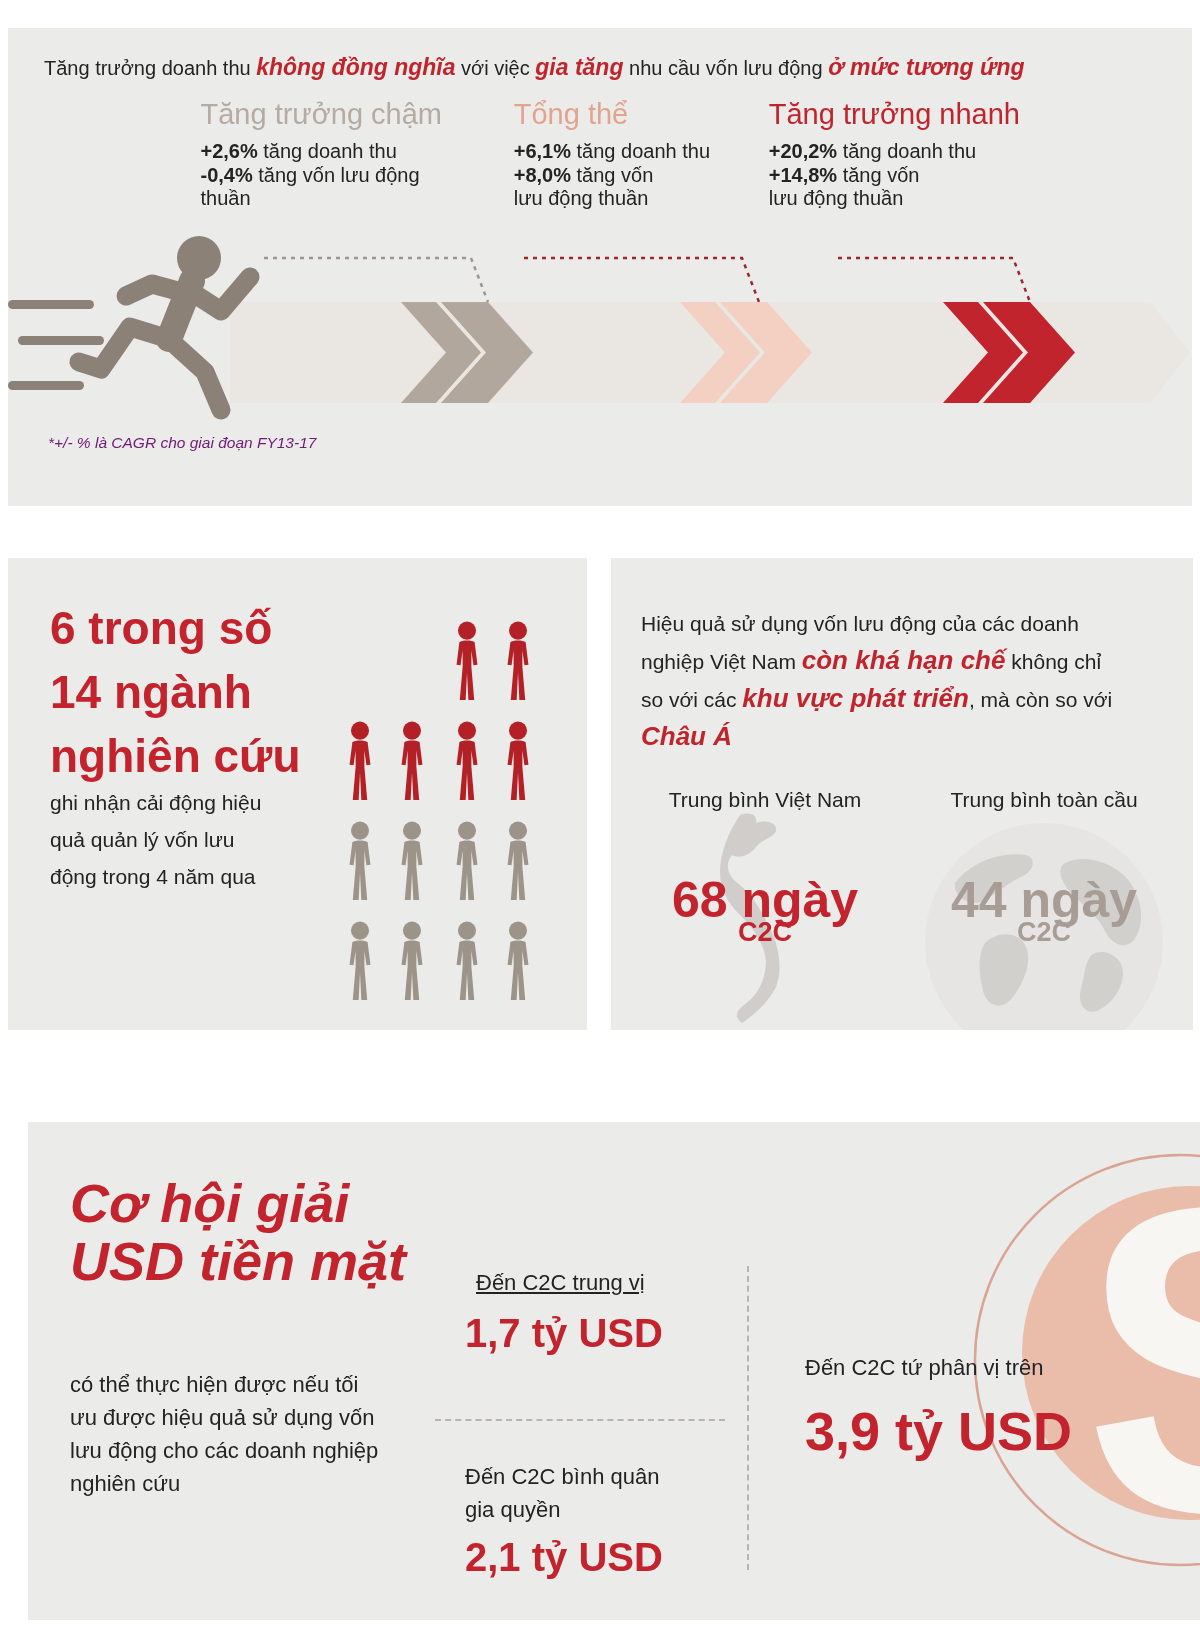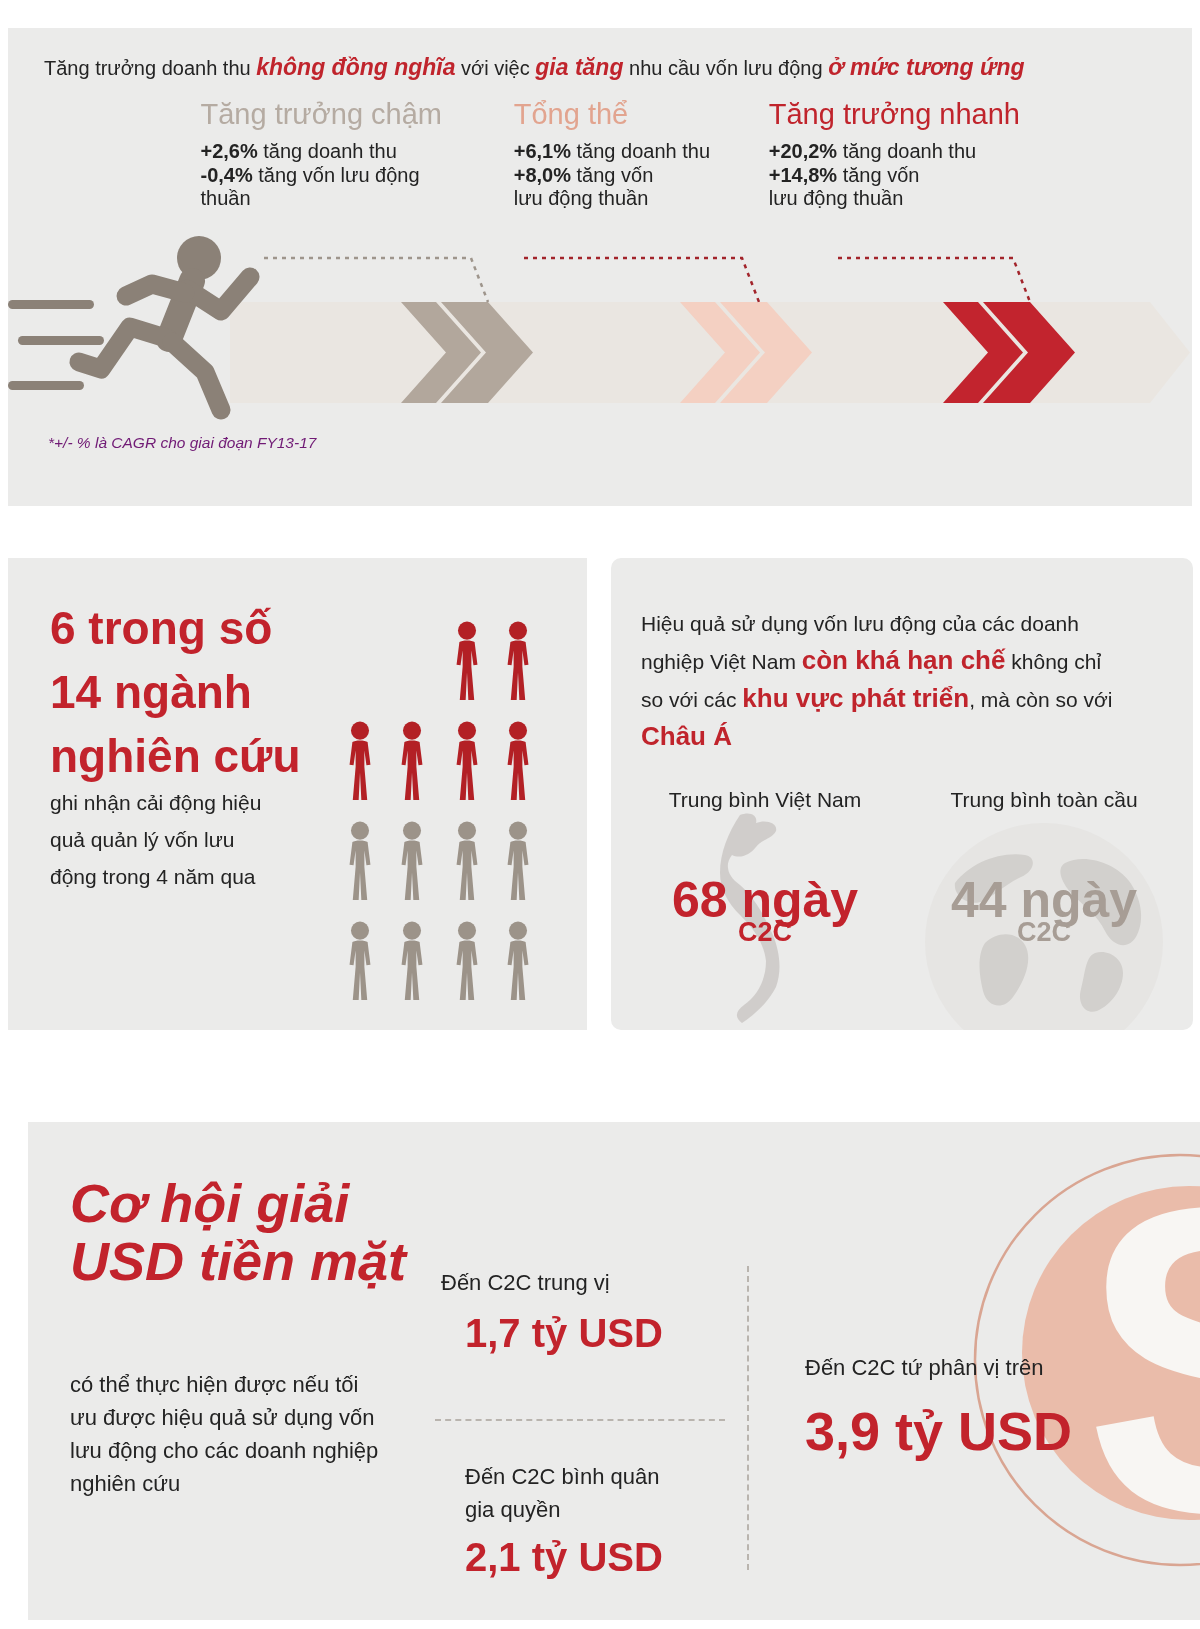--- a/index.html
+++ b/index.html
@@ -1,21 +1,21 @@
 <!DOCTYPE html>
 <html><head>
 <meta charset="utf-8">
 <style>
   html,body{margin:0;padding:0;background:#ffffff;}
   body{width:1200px;height:1629px;position:relative;overflow:hidden;
        font-family:"Liberation Sans","DejaVu Sans",sans-serif;color:#222;}
   .sec{position:absolute;background:#EBEBEA;overflow:hidden;}
   #sec-top{left:8px;top:28px;width:1184px;height:478px;}
   #sec-industries{left:8px;top:558px;width:579px;height:472px;}
-  #sec-efficiency{left:611px;top:558px;width:582px;height:472px;border-radius:10px;}
+  #sec-efficiency{left:611px;top:558px;width:582px;height:472px;}
   #sec-opportunity{left:8px;top:1122px;width:1184px;height:498px;margin-left:20px;}
   .abs{position:absolute;}
   svg{display:block;}
 
   
   .headline{left:36px;top:26px;width:1130px;white-space:nowrap;font-size:20px;color:#242424;}
   .headline .em{color:#C0242C;font-weight:bold;font-style:italic;font-size:23px;}
   .growth-col{top:70px;text-align:left;}
   #col-slow{right:750px;}
   #col-overall{right:482px;}
@@ -31,34 +31,34 @@
   
   .big-title{left:42px;top:38px;font-size:46px;line-height:64px;font-weight:bold;
              color:#C2232C;white-space:nowrap;}
   .body-text{left:42px;top:226px;font-size:21px;line-height:37px;color:#232323;white-space:nowrap;}
   .person{position:absolute;width:38px;height:80px;}
   .person.red{fill:#B32025;}
   .person.gray{fill:#9C9389;}
 
   
   .eff-par{left:30px;top:47px;font-size:21px;line-height:37px;color:#232323;white-space:nowrap;}
-  .eff-par .em{color:#C0242C;font-weight:bold;font-size:26px;}
+  .eff-par .em{color:#C0242C;font-weight:bold;font-style:italic;font-size:26px;}
   .stat-label{top:230px;width:240px;text-align:center;font-size:21px;color:#232323;height:24px;}
   .stat-value{top:316px;width:300px;text-align:center;font-size:50px;font-weight:bold;line-height:52px;}
   .stat-unit{top:361px;width:300px;text-align:center;font-size:27px;font-weight:bold;line-height:26px;}
   .vn{color:#C2232C;}
   .gl{color:#A79D95;}
 
   
   #opp-title{left:42px;top:52px;font-size:54px;line-height:58px;font-weight:bold;
              font-style:italic;color:#C2232C;white-space:nowrap;}
   #opp-body{left:42px;top:246px;font-size:22px;line-height:33px;color:#232323;white-space:nowrap;}
   .c2c-label{font-size:22px;line-height:26px;color:#232323;white-space:nowrap;}
   .c2c-value{font-size:40px;font-weight:bold;color:#C2232C;line-height:50px;white-space:nowrap;}
-  #median-label{left:413px;top:148px;}
+  #median-label{left:448px;top:148px;text-decoration:underline;}
   #median-value{left:437px;top:186px;}
   #dash-h{left:407px;top:297px;width:290px;border-top:2px dashed #B9B4AE;}
   #wavg-label{left:437px;top:338px;font-size:22px;line-height:33px;}
   #wavg-value{left:437px;top:410px;}
   #dash-v{left:719px;top:144px;height:304px;border-left:2px dashed #B9B4AE;}
   #uq-label{left:777px;top:233px;}
   #uq-value{left:777px;top:278px;font-size:54px;line-height:62px;}
 </style>
 </head>
 <body>

